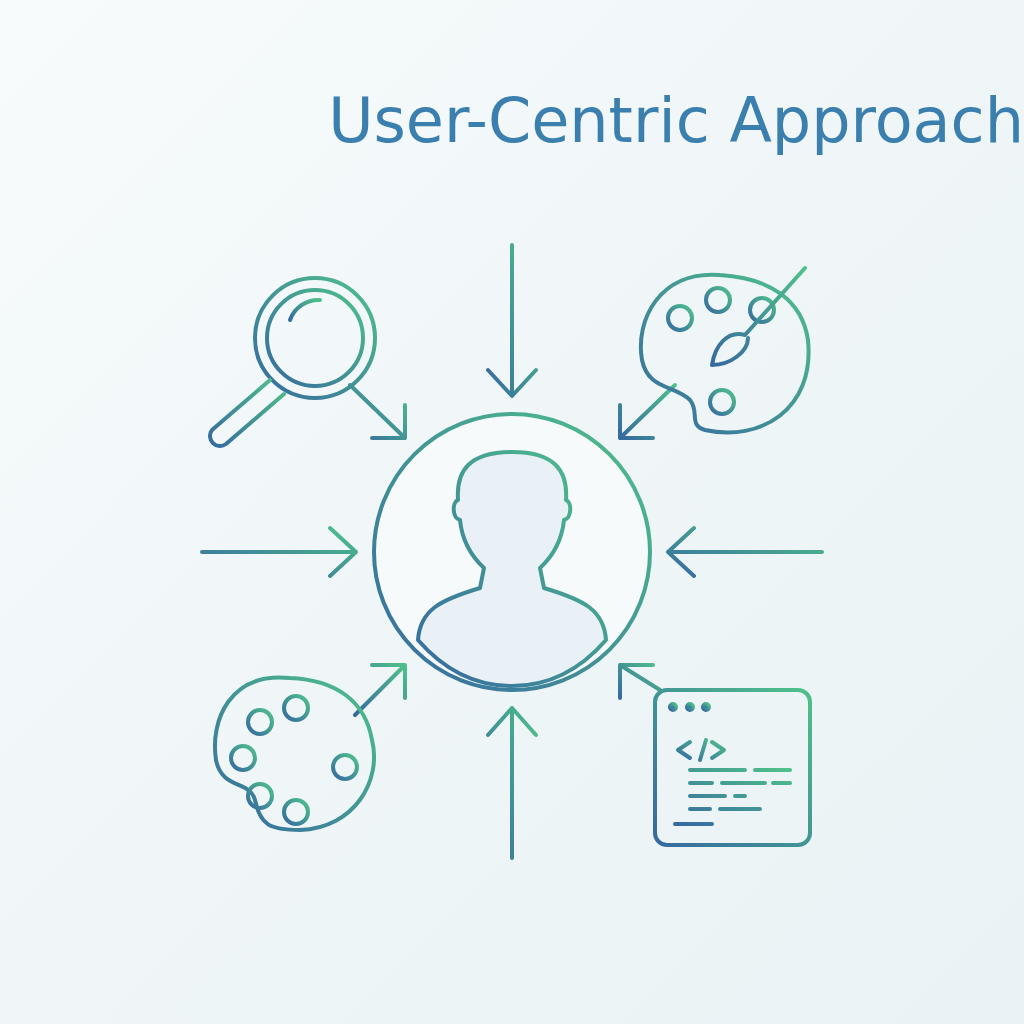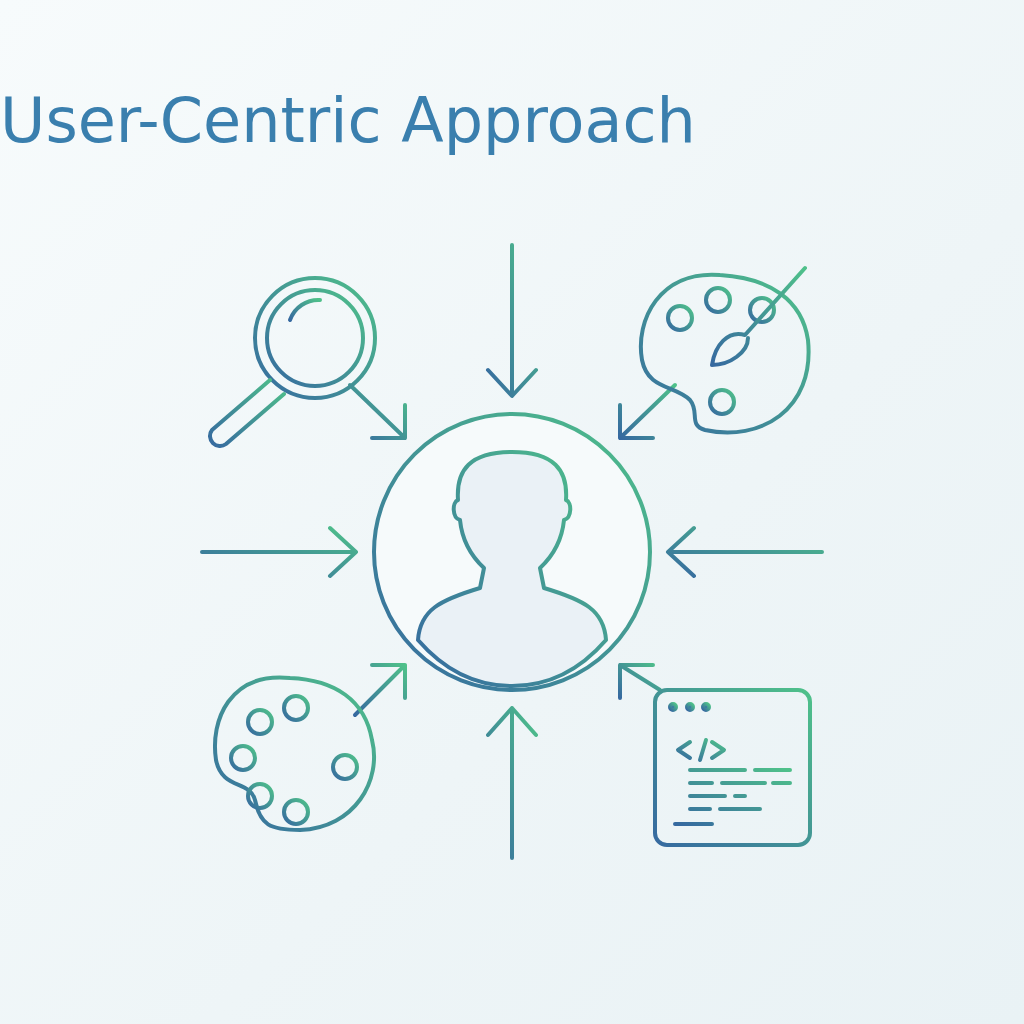--- a/index.html
+++ b/index.html
@@ -1,19 +1,19 @@
 <!DOCTYPE html>
 <html><head>
 <meta charset="utf-8">
 <style>
   html,body{margin:0;padding:0;}
   body{width:1024px;height:1024px;overflow:hidden;
     background:linear-gradient(135deg,#f7fbfc 0%,#eef5f7 60%,#e9f2f5 100%);
     font-family:"Liberation Sans","DejaVu Sans",sans-serif;position:relative;}
-  .title{position:absolute;top:84px;left:0;width:1024px;text-align:left;
+  .title{position:absolute;top:84px;left:0;width:1024px;text-align:right;
     font-size:62px;color:#3a7fae;letter-spacing:0px;font-family:"DejaVu Sans",sans-serif;}
   svg.diagram{position:absolute;left:0;top:0;}
 </style>
 </head>
 <body>
 
 <div class="title">User-Centric Approach</div>
 
 <svg class="diagram" width="1024" height="1024" viewBox="0 0 1024 1024">
   <defs>

